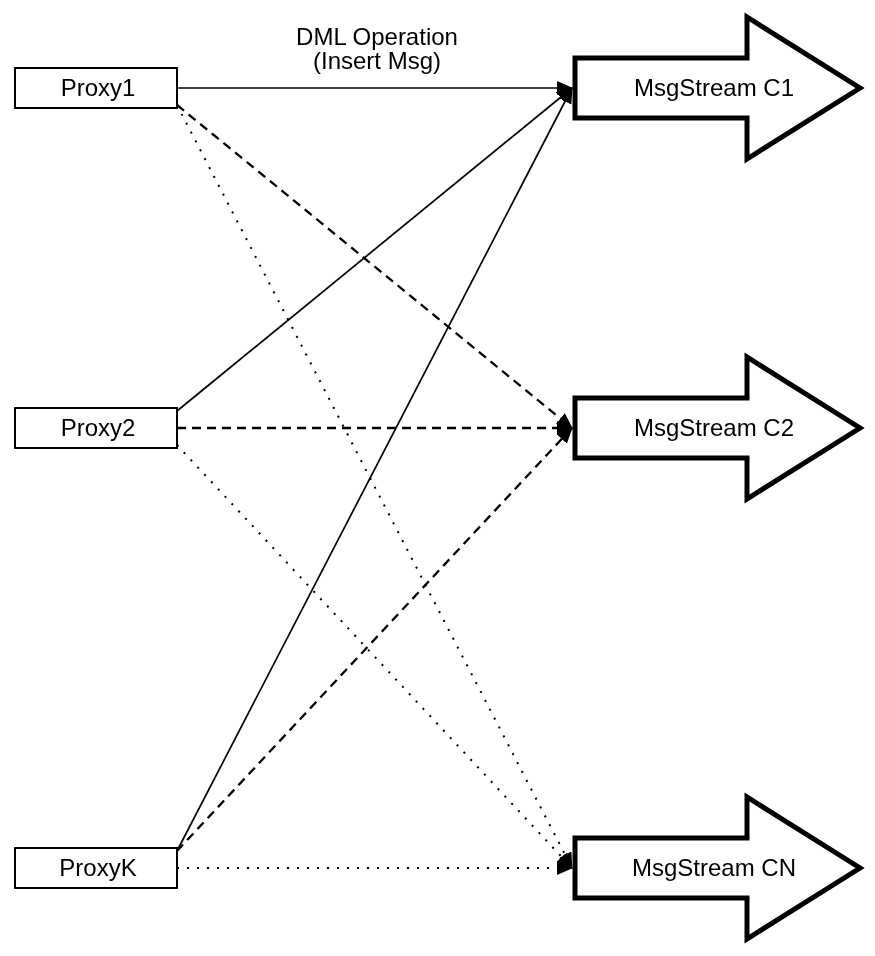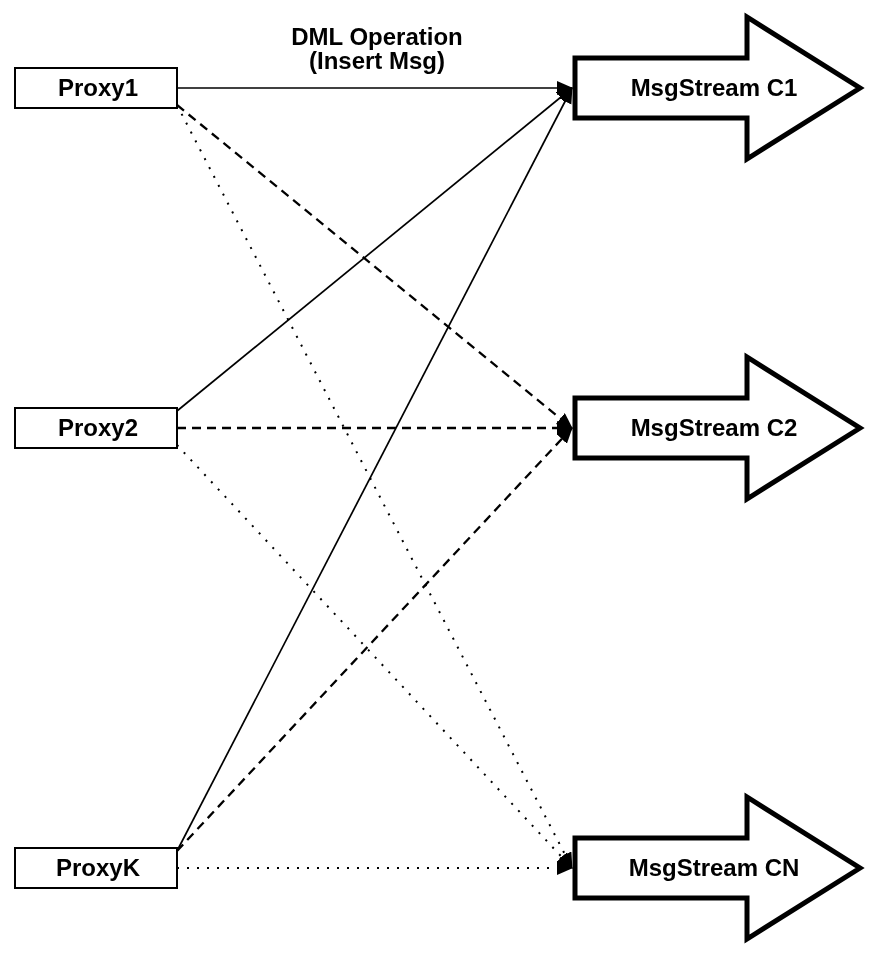--- a/index.html
+++ b/index.html
@@ -7,21 +7,20 @@
     padding: 0;
     background: #ffffff;
   }
   .canvas-wrap {
     position: relative;
     width: 875px;
     height: 956px;
     background: var(--bg, #ffffff);
     overflow: hidden;
     font-family: "Liberation Sans", sans-serif;
-    font-weight: bold;
   }
   svg { display: block; }
   text {
     font-family: "Liberation Sans", sans-serif;
     fill: var(--ink, #000000);
   }
   .node-label { font-size: 24px; }
   .edge-label { font-size: 24px; }
   .proxy-box {
     fill: #ffffff;

